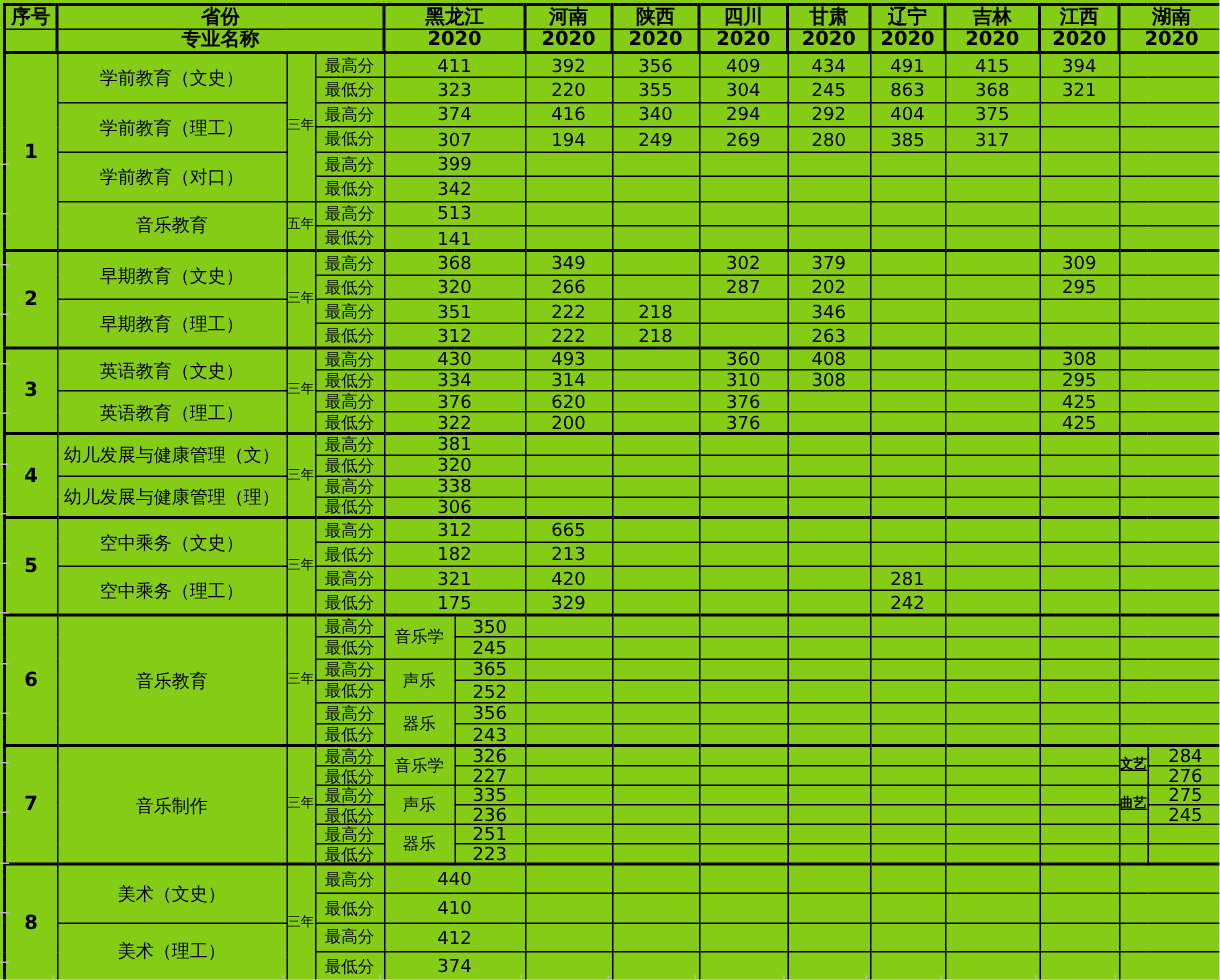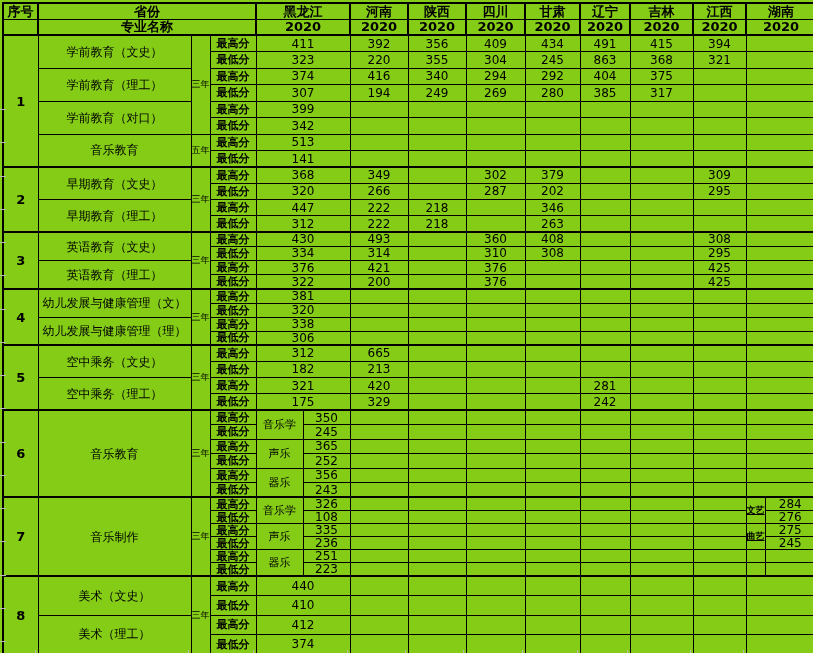--- a/index.html
+++ b/index.html
@@ -9,21 +9,21 @@
         border:2px solid #000;}
   th,td{border:1px solid #000;text-align:center;vertical-align:middle;padding:0;
         overflow:hidden;white-space:nowrap;line-height:1;}
   thead th{font-weight:bold;font-size:13px;border-left-width:2px;border-right-width:2px;}
   thead tr:last-child th{border-bottom-width:2px;}
   tr.hrow{height:16px;}
   td{font-size:12px;}
   td.index{font-weight:bold;font-size:13px;}
   td.major{font-size:12px;}
   td.duration{font-size:9px;letter-spacing:0;}
-  td.slabel{font-size:11px;font-weight:bold;}
+  td.slabel{font-size:11px;}
   td.subject{font-size:11px;}
   td.sublabel{font-size:9px;font-weight:bold;text-decoration:underline;}
   td.val{font-size:12px;}
   tr.group-start td{border-top-width:2px;}
   tr.g1{height:16.5px;} tr.g2{height:16.25px;} tr.g3{height:14.25px;} tr.g4{height:14px;}
   tr.g5{height:16.25px;} tr.g6{height:14.5px;} tr.g7{height:13px;} tr.g8{height:19.5px;}
   .tick-h{position:absolute;left:0;width:6px;height:1px;background:#b9b9b9;}
   .tick-v{position:absolute;bottom:0;width:1px;height:3px;background:#b9b9b9;}
 </style>
 </head>
@@ -203,21 +203,21 @@
           <td class="val">287</td>
           <td class="val">202</td>
           <td class="val"></td>
           <td class="val"></td>
           <td class="val">295</td>
           <td class="val" colspan="2"></td>
         </tr>
         <tr class="g2">
           <td class="major" rowspan="2">早期教育（理工）</td>
           <td class="slabel">最高分</td>
-          <td class="val" colspan="2">447</td>
+          <td class="val" colspan="2">351</td>
           <td class="val">222</td>
           <td class="val">218</td>
           <td class="val"></td>
           <td class="val">346</td>
           <td class="val"></td>
           <td class="val"></td>
           <td class="val"></td>
           <td class="val" colspan="2"></td>
         </tr>
         <tr class="g2">
@@ -256,21 +256,21 @@
           <td class="val">308</td>
           <td class="val"></td>
           <td class="val"></td>
           <td class="val">295</td>
           <td class="val" colspan="2"></td>
         </tr>
         <tr class="g3">
           <td class="major" rowspan="2">英语教育（理工）</td>
           <td class="slabel">最高分</td>
           <td class="val" colspan="2">376</td>
-          <td class="val">421</td>
+          <td class="val">620</td>
           <td class="val"></td>
           <td class="val">376</td>
           <td class="val"></td>
           <td class="val"></td>
           <td class="val"></td>
           <td class="val">425</td>
           <td class="val" colspan="2"></td>
         </tr>
         <tr class="g3">
           <td class="slabel">最低分</td>
@@ -478,21 +478,21 @@
           <td class="val"></td>
           <td class="val"></td>
           <td class="val"></td>
           <td class="val"></td>
           <td class="val"></td>
           <td class="sublabel" rowspan="2">文艺</td>
           <td class="val">284</td>
         </tr>
         <tr class="g7">
           <td class="slabel">最低分</td>
-          <td class="val">108</td>
+          <td class="val">227</td>
           <td class="val"></td>
           <td class="val"></td>
           <td class="val"></td>
           <td class="val"></td>
           <td class="val"></td>
           <td class="val"></td>
           <td class="val"></td>
           <td class="val">276</td>
         </tr>
         <tr class="g7">

